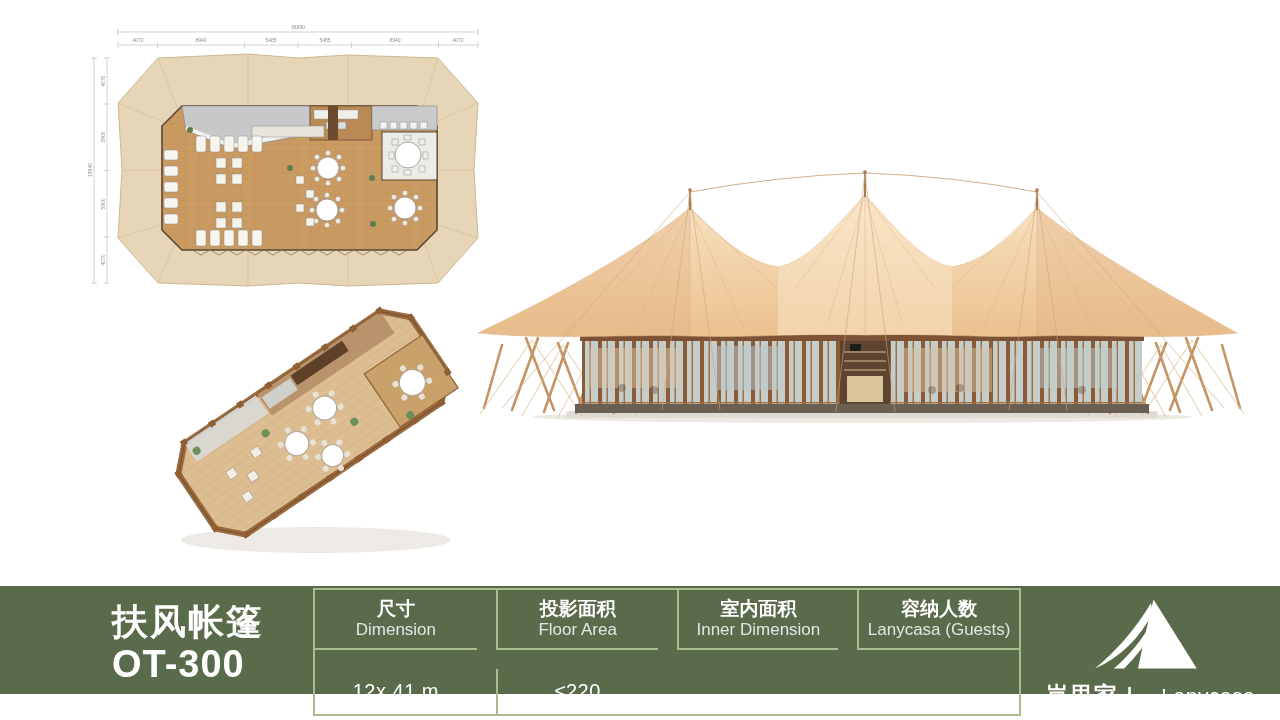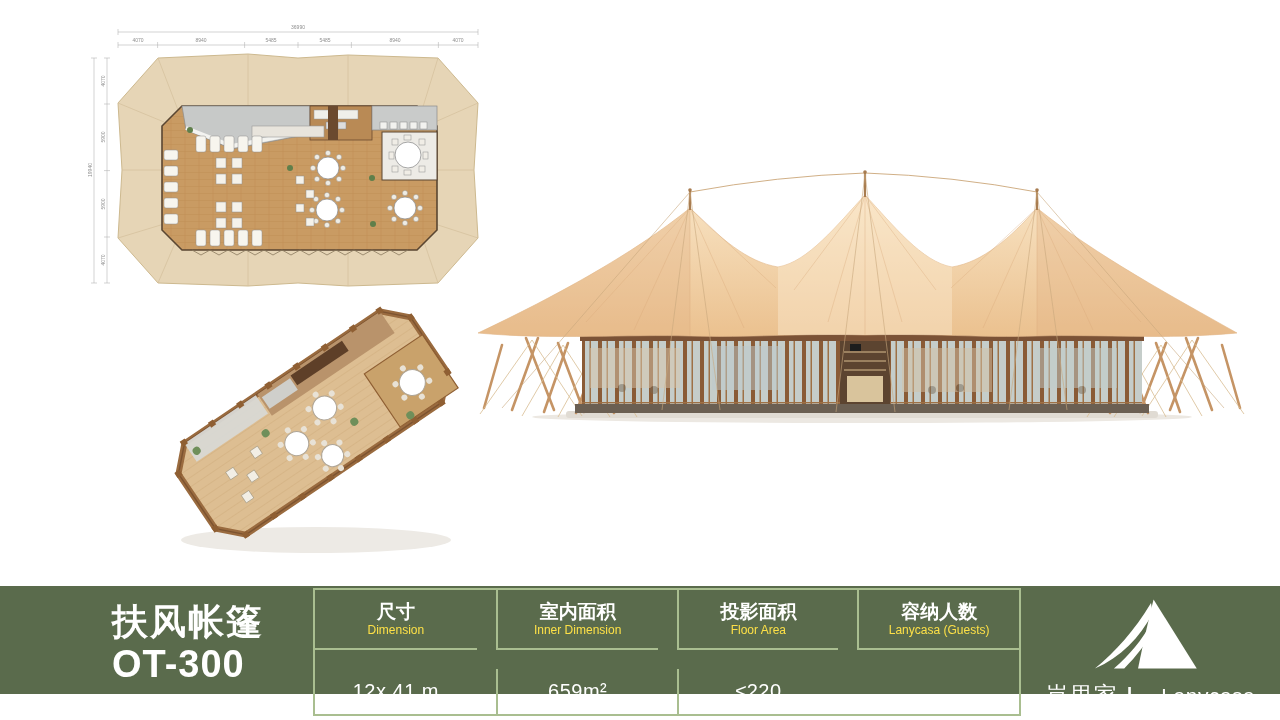--- a/index.html
+++ b/index.html
@@ -12,26 +12,26 @@
   .title-block{position:absolute;left:112px;top:14px;width:200px;}
   .title-cn{font-size:36px;font-weight:bold;letter-spacing:2px;line-height:1.2;}
   .title-model{font-size:38px;font-weight:bold;letter-spacing:1px;line-height:1.15;}
   .spec-table{position:absolute;left:313px;top:2px;width:708px;height:128px;
     display:grid;grid-template-columns:repeat(4,1fr);grid-template-rows:60px 1fr;
     border:2px solid #A9BE90;box-sizing:border-box;gap:19px;}
   .cell{display:flex;flex-direction:column;align-items:center;justify-content:center;box-sizing:border-box;}
   .cell.bl{border-left:2px solid #A9BE90;}
   .cell.hdr{border-bottom:2px solid #A9BE90;}
   .hdr-cn{font-size:19px;font-weight:bold;line-height:1.15;}
-  .hdr-en{font-size:12px;color:#fde047;line-height:1.2;text-align:center;}
+  .hdr-en{font-size:17px;color:#e5e5e5;line-height:1.2;text-align:center;}
   .cell-val{font-size:20px;letter-spacing:0.5px;}
   .brand-block{position:absolute;left:1021px;top:0;width:259px;height:134px;
     display:flex;flex-direction:column;align-items:center;justify-content:flex-start;padding-top:10px;box-sizing:border-box;}
   .brand-text{display:flex;align-items:center;gap:9px;margin-top:2px;}
-  .brand-cn{font-size:23px;font-weight:normal;letter-spacing:1px;}
+  .brand-cn{font-size:23px;font-weight:bold;letter-spacing:1px;}
   .brand-sep{font-size:20px;font-weight:bold;transform:scaleY(1.1);}
   .brand-en{font-size:21px;font-weight:400;letter-spacing:0.5px;margin-left:20px;}
 
   
   .dim{font-size:5px;fill:#8f8f8f;}
   .dimline{stroke:#b5b5b5;stroke-width:0.6;}
 </style>
 </head>
 <body>
 
@@ -478,36 +478,33 @@
       <div class="title-cn">扶风帐篷</div>
       <div class="title-model">OT-300</div>
     </div>
 
     <div class="spec-table">
       <div class="cell hdr">
         <div class="hdr-cn">尺寸</div>
         <div class="hdr-en">Dimension</div>
       </div>
       <div class="cell hdr bl">
+        <div class="hdr-cn">投影面积</div>
+        <div class="hdr-en">Floor Area</div>
+      </div>
+      <div class="cell hdr bl">
         <div class="hdr-cn">室内面积</div>
         <div class="hdr-en">Inner Dimension</div>
-      </div>
-      <div class="cell hdr bl">
-        <div class="hdr-cn">投影面积</div>
-        <div class="hdr-en">Floor Area</div>
       </div>
       <div class="cell hdr bl">
         <div class="hdr-cn">容纳人数</div>
         <div class="hdr-en">Lanycasa (Guests)</div>
       </div>
       <div class="cell">
         <div class="cell-val">12x 41 m</div>
-      </div>
-      <div class="cell bl">
-        <div class="cell-val">659m²</div>
       </div>
       <div class="cell bl">
         <div class="cell-val">≤220</div>
       </div>
     </div>
 
     <div class="brand-block">
       <svg width="150" height="82" viewBox="0 0 150 95">
         <g fill="#FFFFFF">
           <path d="M78,4 L128,84 L60,84 C 66,54 72,28 78,4 Z"></path>

